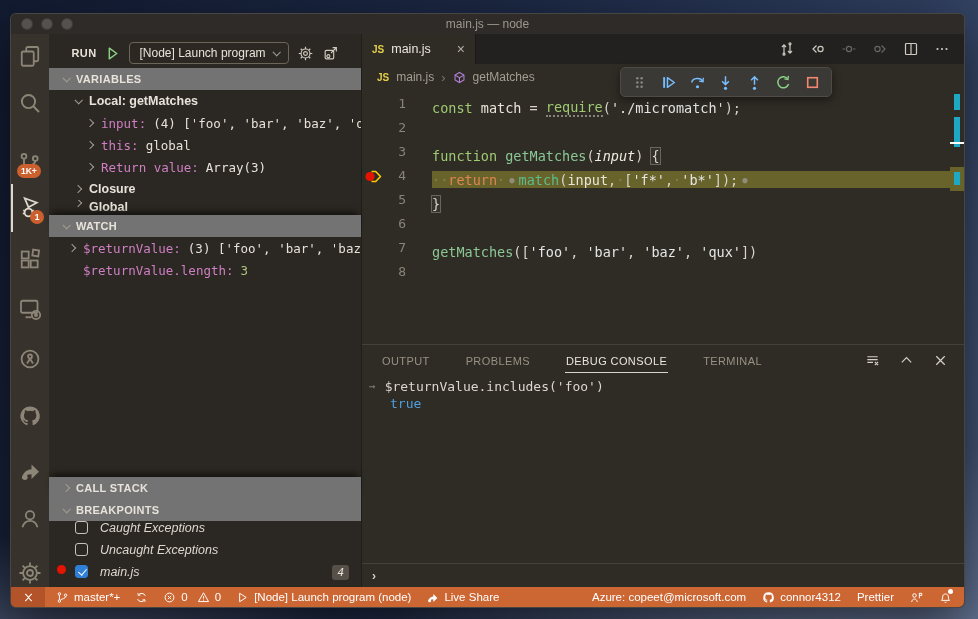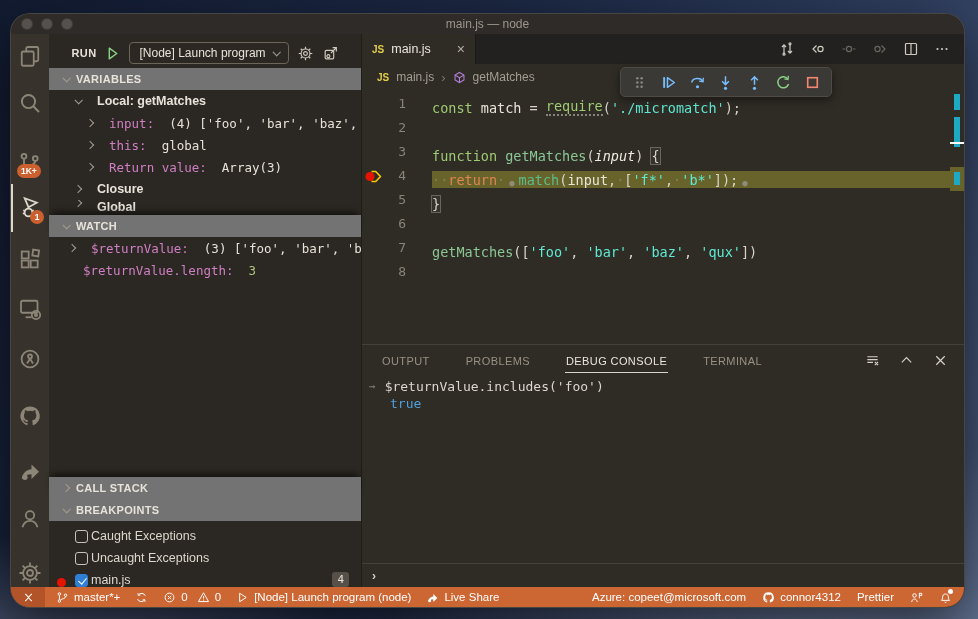--- a/index.html
+++ b/index.html
@@ -7,21 +7,21 @@
   body {
     font-family:"Liberation Sans", sans-serif;
     background:
       radial-gradient(820px 420px at 88% 112%, rgba(122,138,170,.9) 0%, rgba(122,138,170,0) 60%),
       radial-gradient(620px 360px at 6% 118%, rgba(138,147,173,.8) 0%, rgba(138,147,173,0) 55%),
       linear-gradient(115deg, #121b31 0%, #1c2844 42%, #2e3d5d 72%, #4a5b7c 100%);
     user-select:none; cursor:default;
   }
   .window {
     position:absolute; left:10px; top:13px; width:955px; height:595px;
-    border-radius:20px; overflow:hidden; background:#2b2823;
+    border-radius:6px; overflow:hidden; background:#2b2823;
     border:1px solid rgba(255,255,255,.14);
     box-shadow:0 22px 55px rgba(0,0,0,.6);
     display:flex; flex-direction:column;
   }
   
   .titlebar { height:20px; flex:none; background:#2e2b28; position:relative; display:flex; align-items:center; }
   .lights { display:flex; gap:8px; margin-left:10px; }
   .light { width:12px; height:12px; border-radius:50%; background:#55514c; border:1px solid rgba(0,0,0,.25); }
   .wtitle { position:absolute; left:0; right:0; text-align:center; font-size:12px; color:#9c968c; }
   
@@ -40,32 +40,32 @@
   .run-label { font-size:11px; font-weight:bold; letter-spacing:.4px; }
   .run-dd { display:flex; align-items:center; gap:7px; border:1px solid #6b655a; border-radius:4px; padding:3px 9px; font-size:12px; color:#e7e3da; }
   .hicon { width:17px; height:17px; color:#cfc9be; }
   .hicon svg { width:100%; height:100%; display:block; }
   .section-h { height:22px; flex:none; display:flex; align-items:center; gap:7px; padding-left:14px;
     font-size:11px; font-weight:bold; letter-spacing:.3px; color:#e7e3da; background:#737373; position:relative; z-index:2; }
   .shadow-top { box-shadow:0 -6px 6px -3px rgba(0,0,0,.55); }
   .chev { display:inline-block; width:6px; height:6px; border-right:1.4px solid #a39d92; border-bottom:1.4px solid #a39d92; flex:none; }
   .chev.down { transform:rotate(45deg) translateY(-1px); }
   .chev.right { transform:rotate(-45deg); }
-  .srow { height:22px; flex:none; display:flex; align-items:center; font-family:"DejaVu Sans Mono", monospace; font-size:12.5px; white-space:pre;gap:8px; }
+  .srow { height:22px; flex:none; display:flex; align-items:center; font-family:"DejaVu Sans Mono", monospace; font-size:12.5px; white-space:pre; }
   .srow .chev { margin-right:8px; }
   .srow.scope { font-family:"Liberation Sans", sans-serif; font-weight:bold; font-size:12.5px; color:#e7e3da; padding-left:26px; }
   .srow.var { padding-left:38px; }
   .srow.w1 { padding-left:20px; }
   .srow.w2 { padding-left:34px; }
   .srow.clipped { height:15px; overflow:hidden; align-items:flex-start; }
   .vname { color:#cf7fc3; margin-right:7px; }
   .vval { color:#e6e2d9; }
   .vval.num { color:#aec47d; }
   .spacer { flex:1; }
-  .bp-row { height:22px; flex:none; display:flex; align-items:flex-end; padding-left:26px; gap:3px; font-size:12.5px; color:#ddd8cf; position:relative; }
+  .bp-row { height:22px; flex:none; display:flex; align-items:flex-start; padding-left:26px; gap:12px; font-size:12.5px; color:#ddd8cf; position:relative;font-style:italic; }
   .bp-dot { position:absolute; left:8px; width:9px; height:9px; border-radius:50%; background:#e51400; }
   .cb { width:13px; height:13px; border:1.4px solid #c9c4bb; border-radius:3px; flex:none; position:relative; background:transparent; }
   .cb.checked { background:#2f7fd6; border-color:#2f7fd6; }
   .cb.checked::after { content:""; position:absolute; left:3.5px; top:1px; width:4px; height:7px;
     border-right:1.8px solid #fff; border-bottom:1.8px solid #fff; transform:rotate(40deg); }
   .bp-badge { margin-left:auto; margin-right:12px; background:#565049; color:#e8e4db; border-radius:3px; padding:1px 5px; font-size:11px; font-family:"DejaVu Sans Mono", monospace; }
   
   .editorcol { flex:1; min-width:0; display:flex; flex-direction:column; background:#2f2b25; border-left:1px solid #1f1d1a; position:relative; }
   .tabbar { height:30px; flex:none; background:#232120; display:flex; align-items:stretch; }
   .tab { width:114px; background:#2f2b25; display:flex; align-items:center; gap:7px; padding:0 10px; font-size:12.5px; color:#ebe7de; border-right:1px solid #1c1a18; }
@@ -75,24 +75,24 @@
   .ta-icon { width:16px; height:16px; color:#cfcac0; }
   .ta-icon.dim { color:#6b665e; }
   .ta-icon svg { width:100%; height:100%; display:block; }
   .breadcrumbs { height:26px; flex:none; display:flex; align-items:center; gap:7px; padding-left:15px; font-size:12px; color:#a49e93; }
   .bc-sep { color:#7d776d; font-size:13px; }
   
   .code-area { flex:1; min-height:0; position:relative; padding-top:2px; overflow:hidden; }
   .cline { display:flex; height:24px; align-items:stretch; font-family:"DejaVu Sans Mono", monospace; font-size:13.5px; }
   .gut { width:22px; flex:none; display:flex; align-items:center; justify-content:center; }
   .lnum { width:22px; flex:none; text-align:right; color:#8a8478; font-size:13px; line-height:24px; font-family:"DejaVu Sans Mono", monospace; }
-  .ltext { flex:1; margin-left:26px; display:flex; align-items:flex-end; white-space:pre;margin-top:7px; }
+  .ltext { flex:1; margin-left:26px; display:flex; align-items:center; white-space:pre;margin-top:7px; }
   .cline.current .ltext { background:#67632a; margin-right:14px; }
   .tk-kw { color:#9fcb72; } .tk-fn { color:#8bc795; } .tk-fn2 { color:#5cbd8c; }
-  .tk-var { color:#e8e4da; } .tk-op,.tk-pn { color:#d8d4ca; } .tk-str { color:#5eead4; }
+  .tk-var { color:#e8e4da; } .tk-op,.tk-pn { color:#d8d4ca; } .tk-str { color:#e5e5e5; }
   .tk-ret { color:#e0854f; } .tk-param { color:#edeadf; font-style:italic; }
   .tk-req { color:#9fcb72; border-bottom:2px dotted #8a857a; }
   .tk-ws { color:rgba(232,228,218,.22); }
   .tk-dot { color:#8f8c7c; font-size:9px; margin:0 4px; }
   .tk-br { color:#d8d4ca; outline:1px solid #6a655a; background:rgba(255,255,255,.03); }
   
   .oruler { position:absolute; right:0; top:0; width:14px; height:100%; }
   .om { position:absolute; }
   
   .dbg-toolbar { position:absolute; left:258px; top:33px; width:212px; height:30px; z-index:10;

